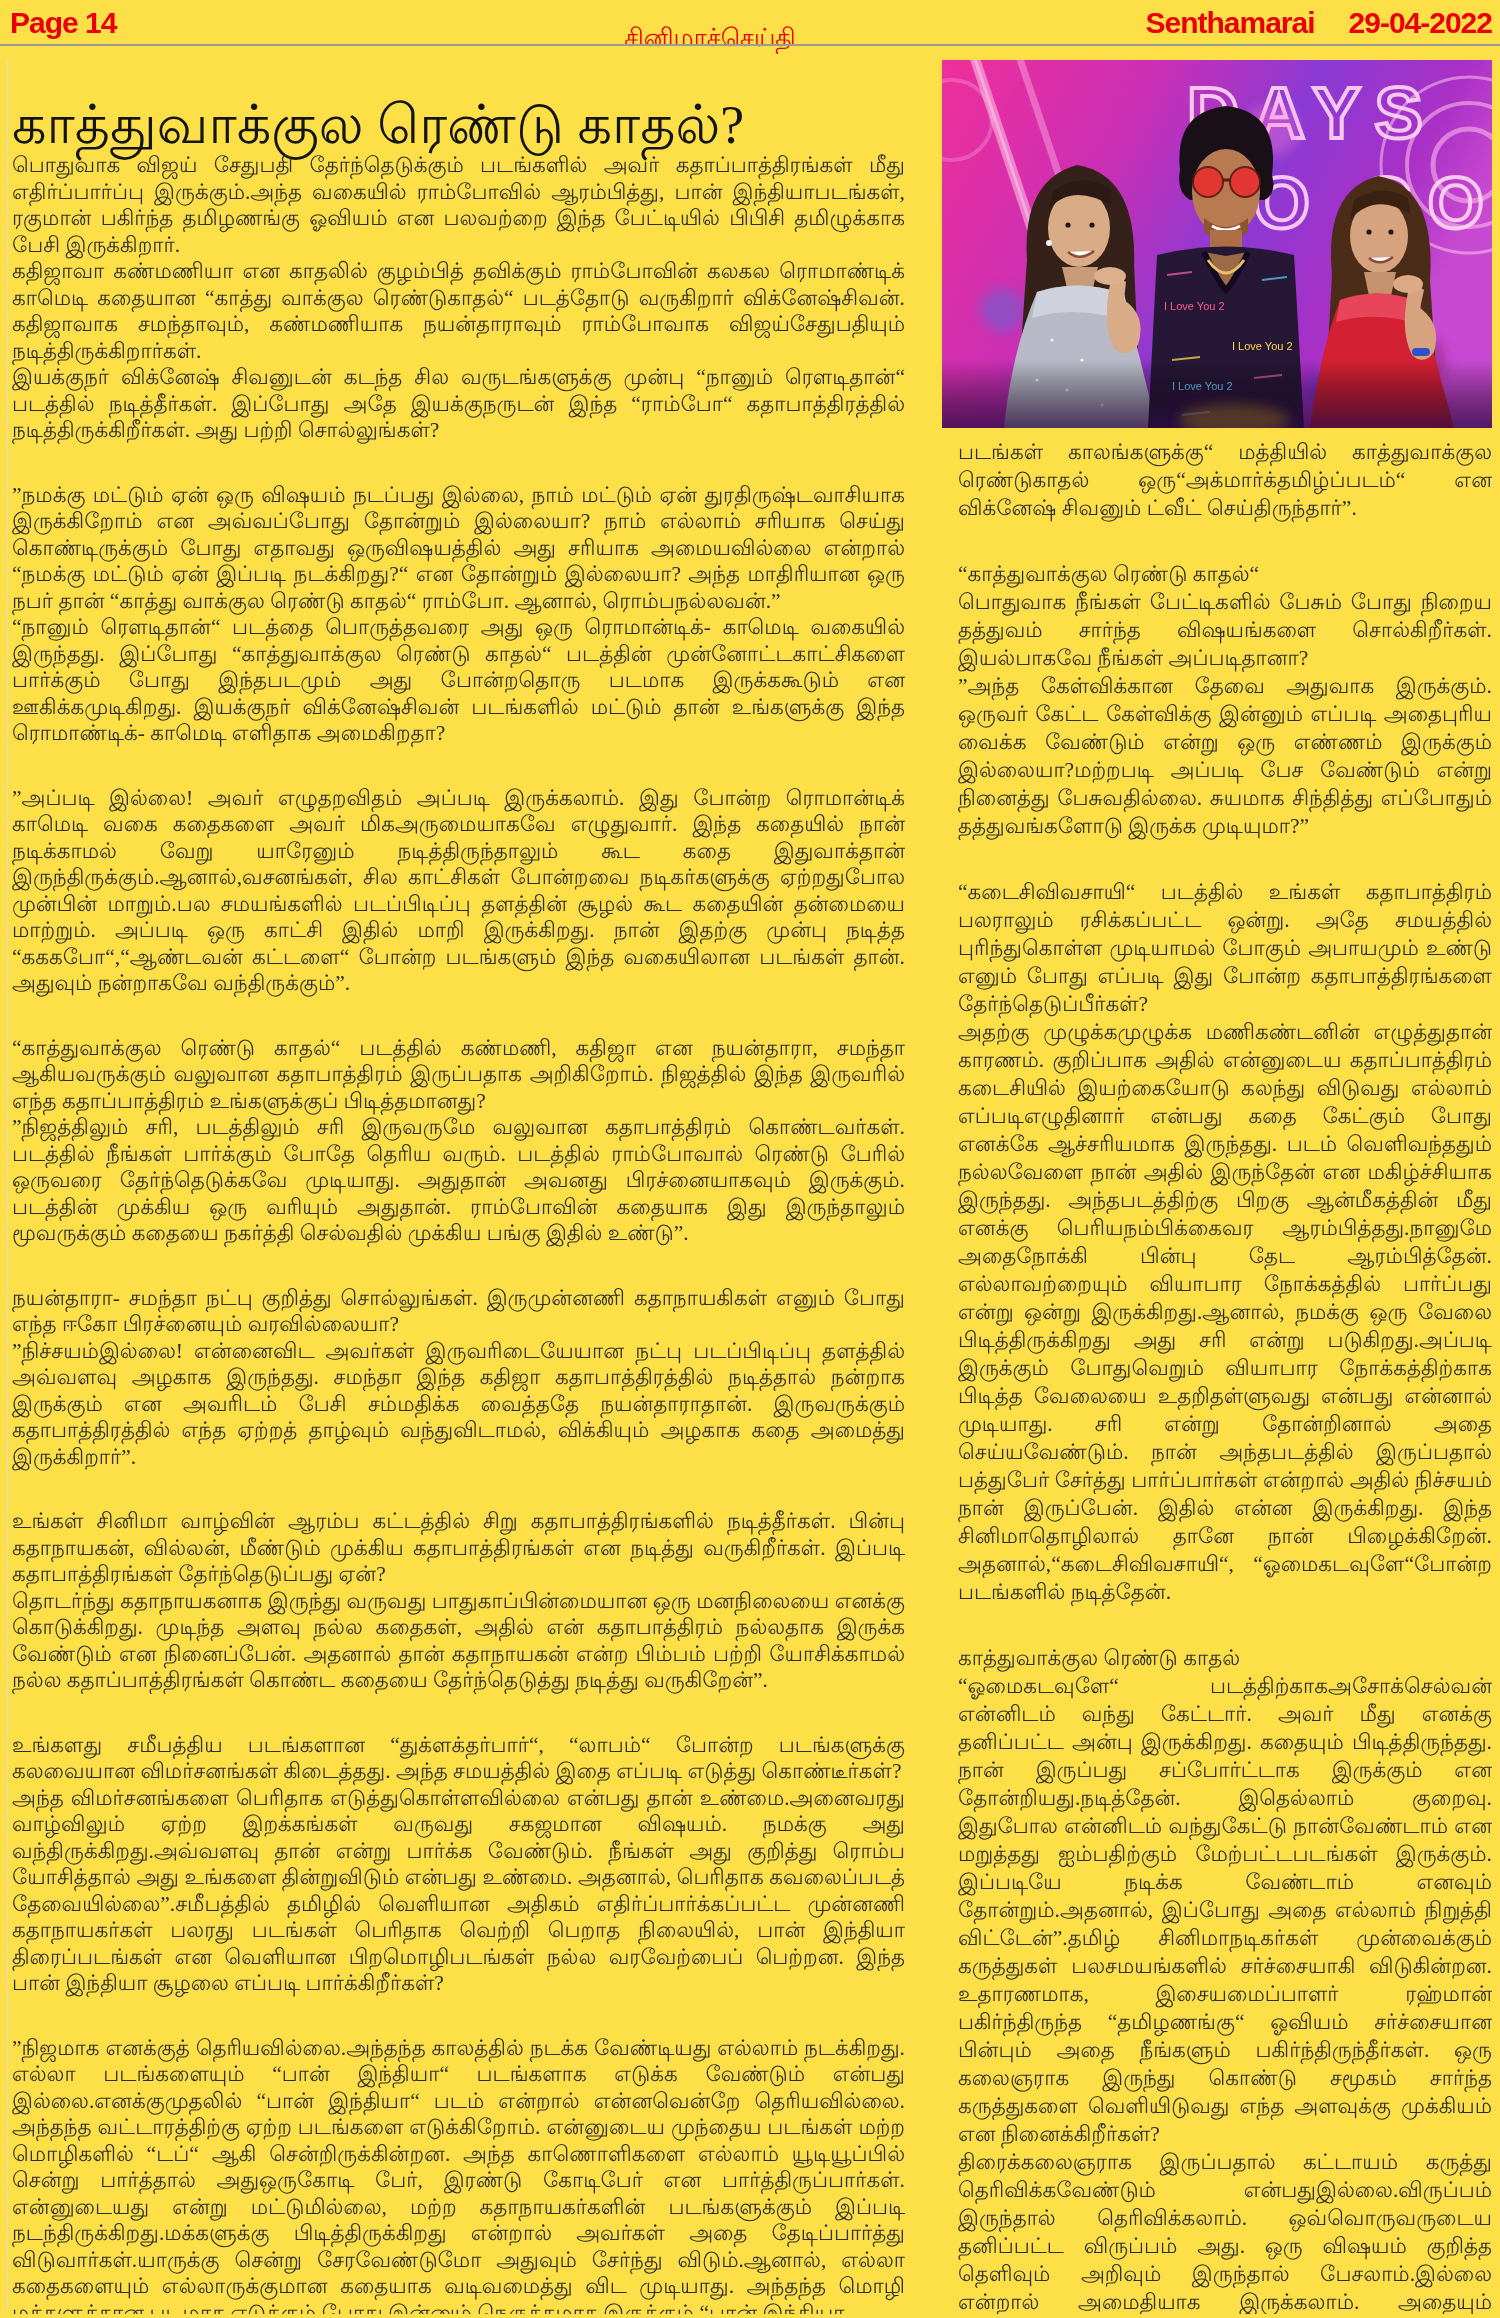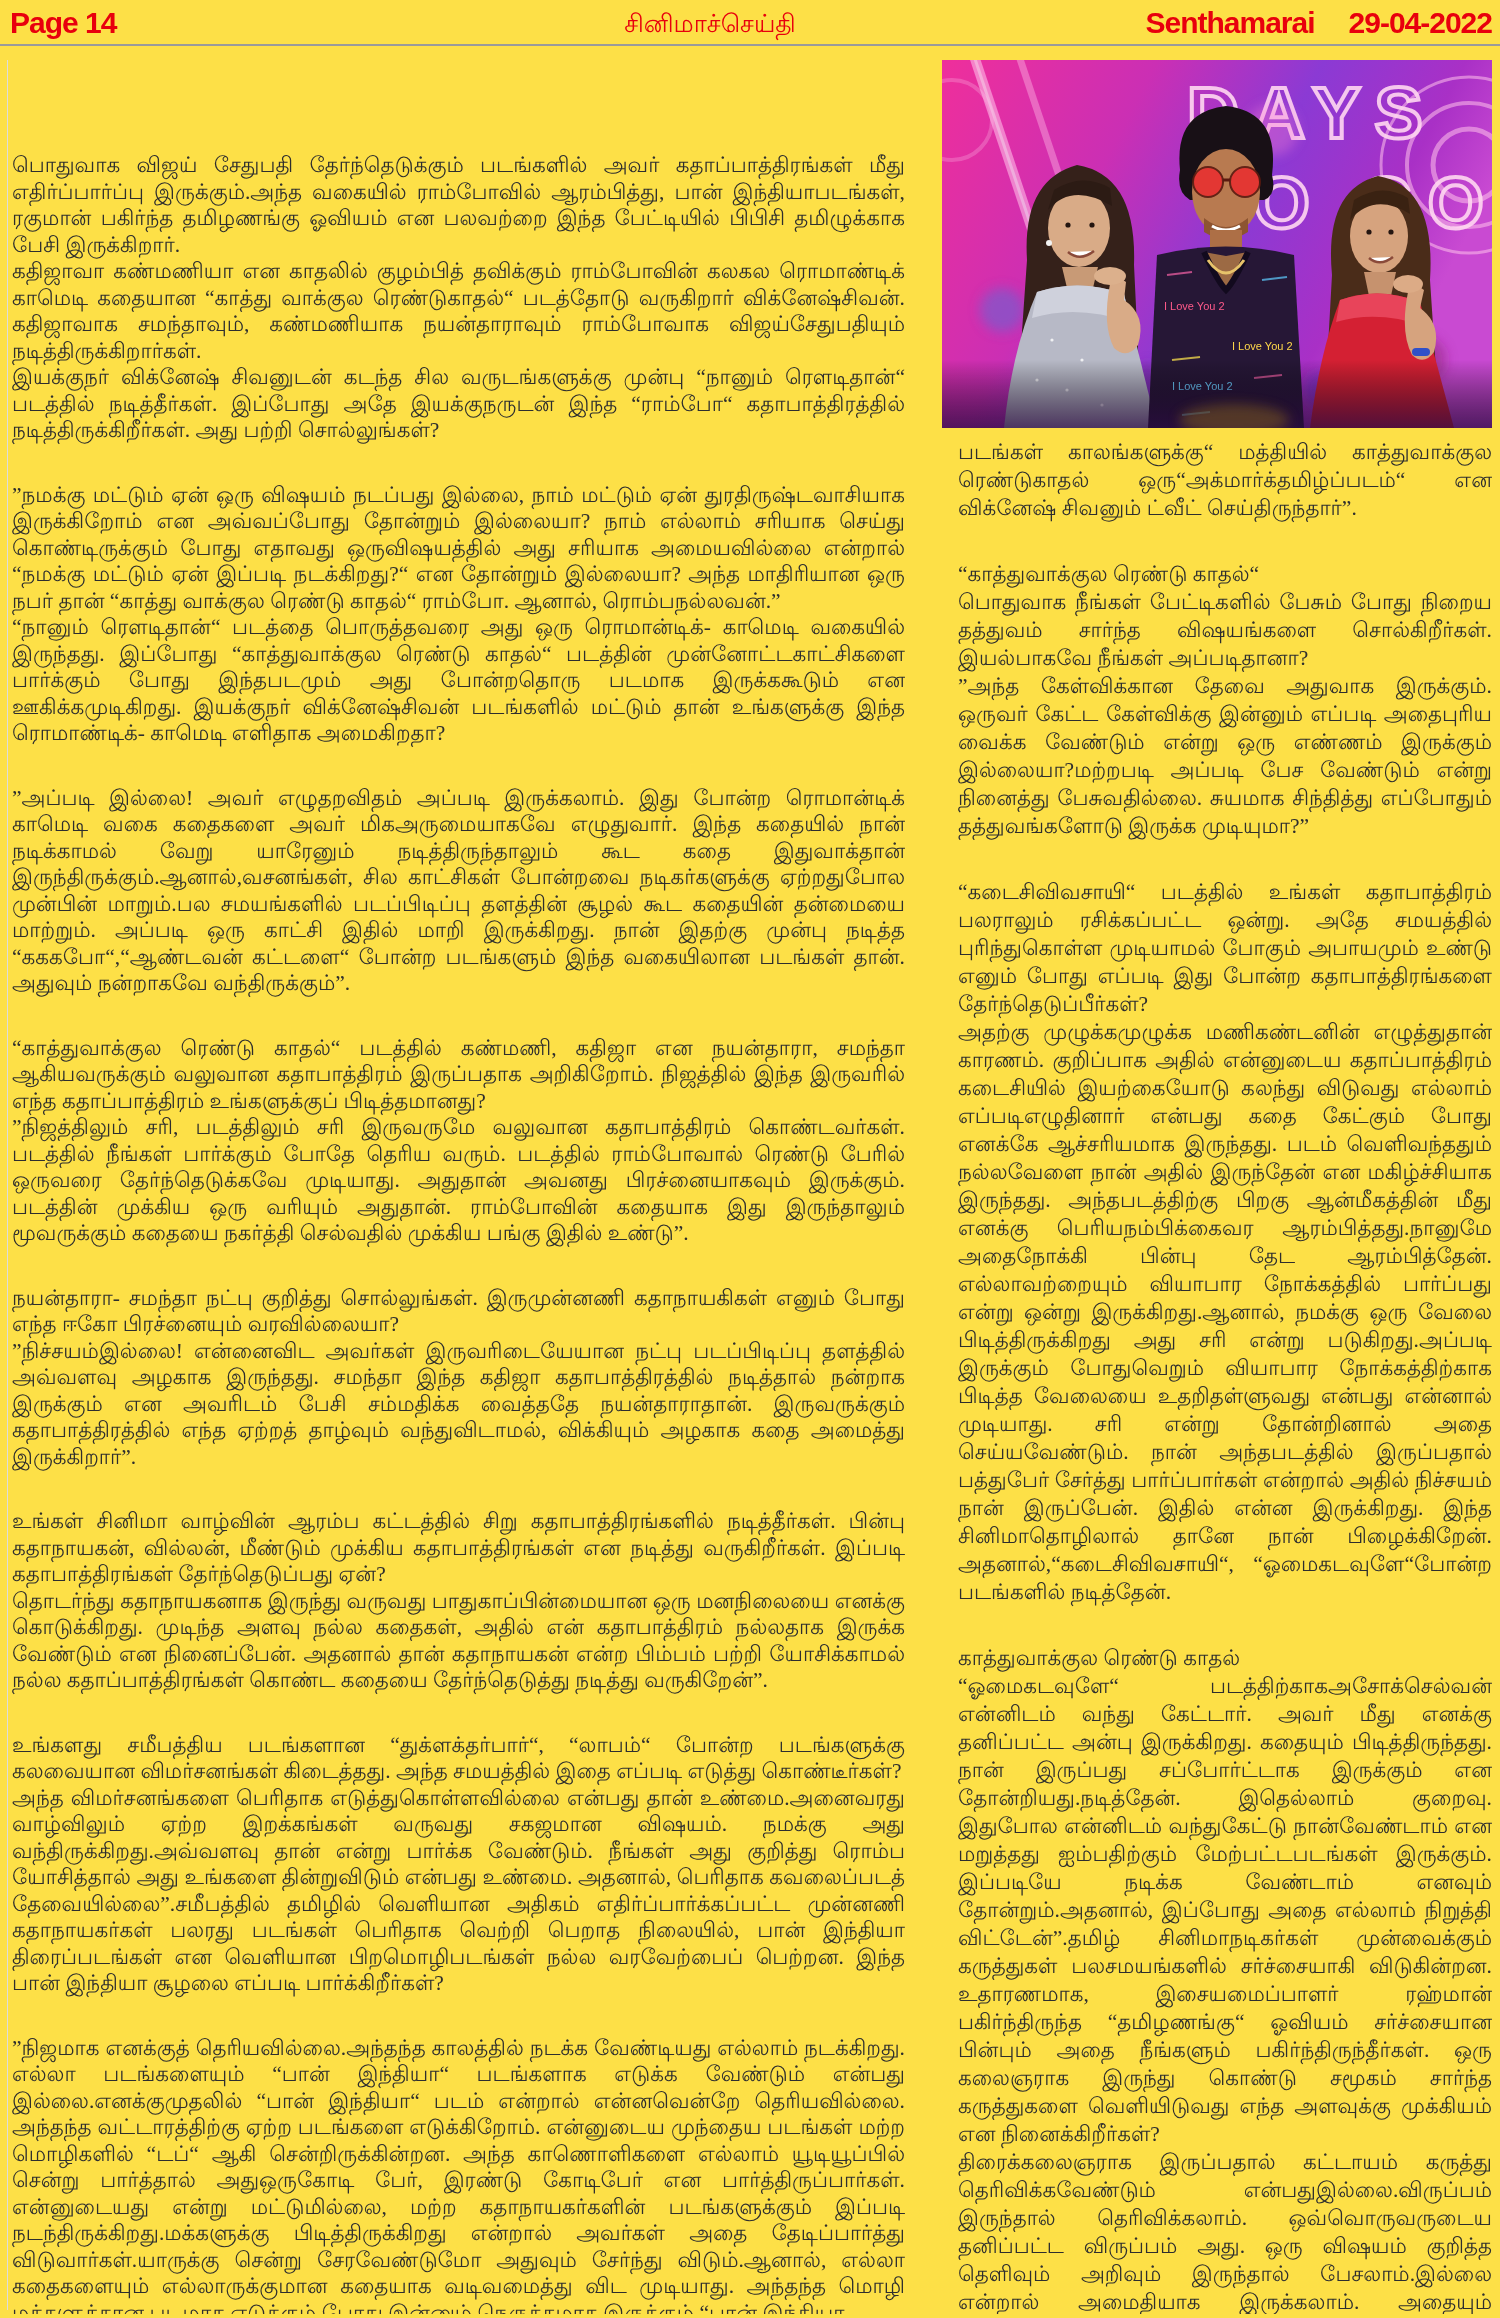--- a/index.html
+++ b/index.html
@@ -4,21 +4,21 @@
 <style>
   html,body{margin:0;padding:0;background:#ffffff;}
   .page{
     position:relative;width:1500px;height:2318px;background:#fde047;
     overflow:hidden;font-family:"Liberation Serif","DejaVu Serif",serif;color:#2e2e2e;
   }
   
   .masthead{position:absolute;top:0;left:0;width:1500px;height:44px;}
   .page-label{position:absolute;left:10px;top:6px;font-family:"Liberation Sans",sans-serif;
     font-weight:bold;font-size:30px;color:#e8000d;letter-spacing:-1px;}
-  .section-label{position:absolute;left:0;top:10px;width:1420px;text-align:center;
+  .section-label{position:absolute;left:0;top:24px;width:1420px;text-align:center;
     font-size:25px;color:#e8000d;}
   .pub-right{position:absolute;right:8px;top:6px;font-family:"Liberation Sans",sans-serif;
     font-weight:bold;font-size:30px;color:#e8000d;letter-spacing:-1px;}
   .pub-right .date{margin-left:34px;}
   .head-rule{position:absolute;top:44px;left:0;width:1500px;border-top:2px solid #9a9a9a;}
   .edge-line{position:absolute;left:7px;top:60px;width:0;height:2250px;border-left:1px solid #dcdcdc;}
   
   .article-title{position:absolute;left:12px;top:50px;width:900px;font-size:54px;line-height:1.45;
     color:#141414;font-weight:500;letter-spacing:0;}
   
@@ -40,20 +40,21 @@
   <div class="masthead">
     <div class="page-label">Page 14</div>
     <div class="section-label">சினிமாச்செய்தி</div>
     <div class="pub-right">
       <span>Senthamarai</span><span class="date">29-04-2022</span>
     </div>
   </div>
   <div class="head-rule"></div>
   <div class="edge-line"></div>
 
+  <h1 class="article-title">காத்துவாக்குல ரெண்டு காதல்?</h1>
 
   <div class="photo">
     <svg width="550" height="368" viewBox="0 0 550 368" xmlns="http://www.w3.org/2000/svg">
       <defs>
         <linearGradient id="bgGrad" x1="0" y1="0" x2="1" y2="0.35">
           <stop offset="0" stop-color="#ef2f9b"></stop>
           <stop offset="0.35" stop-color="#cb2fb4"></stop>
           <stop offset="0.62" stop-color="#8b3ad4"></stop>
           <stop offset="0.85" stop-color="#a930c6"></stop>
           <stop offset="1" stop-color="#c94ad2"></stop>

